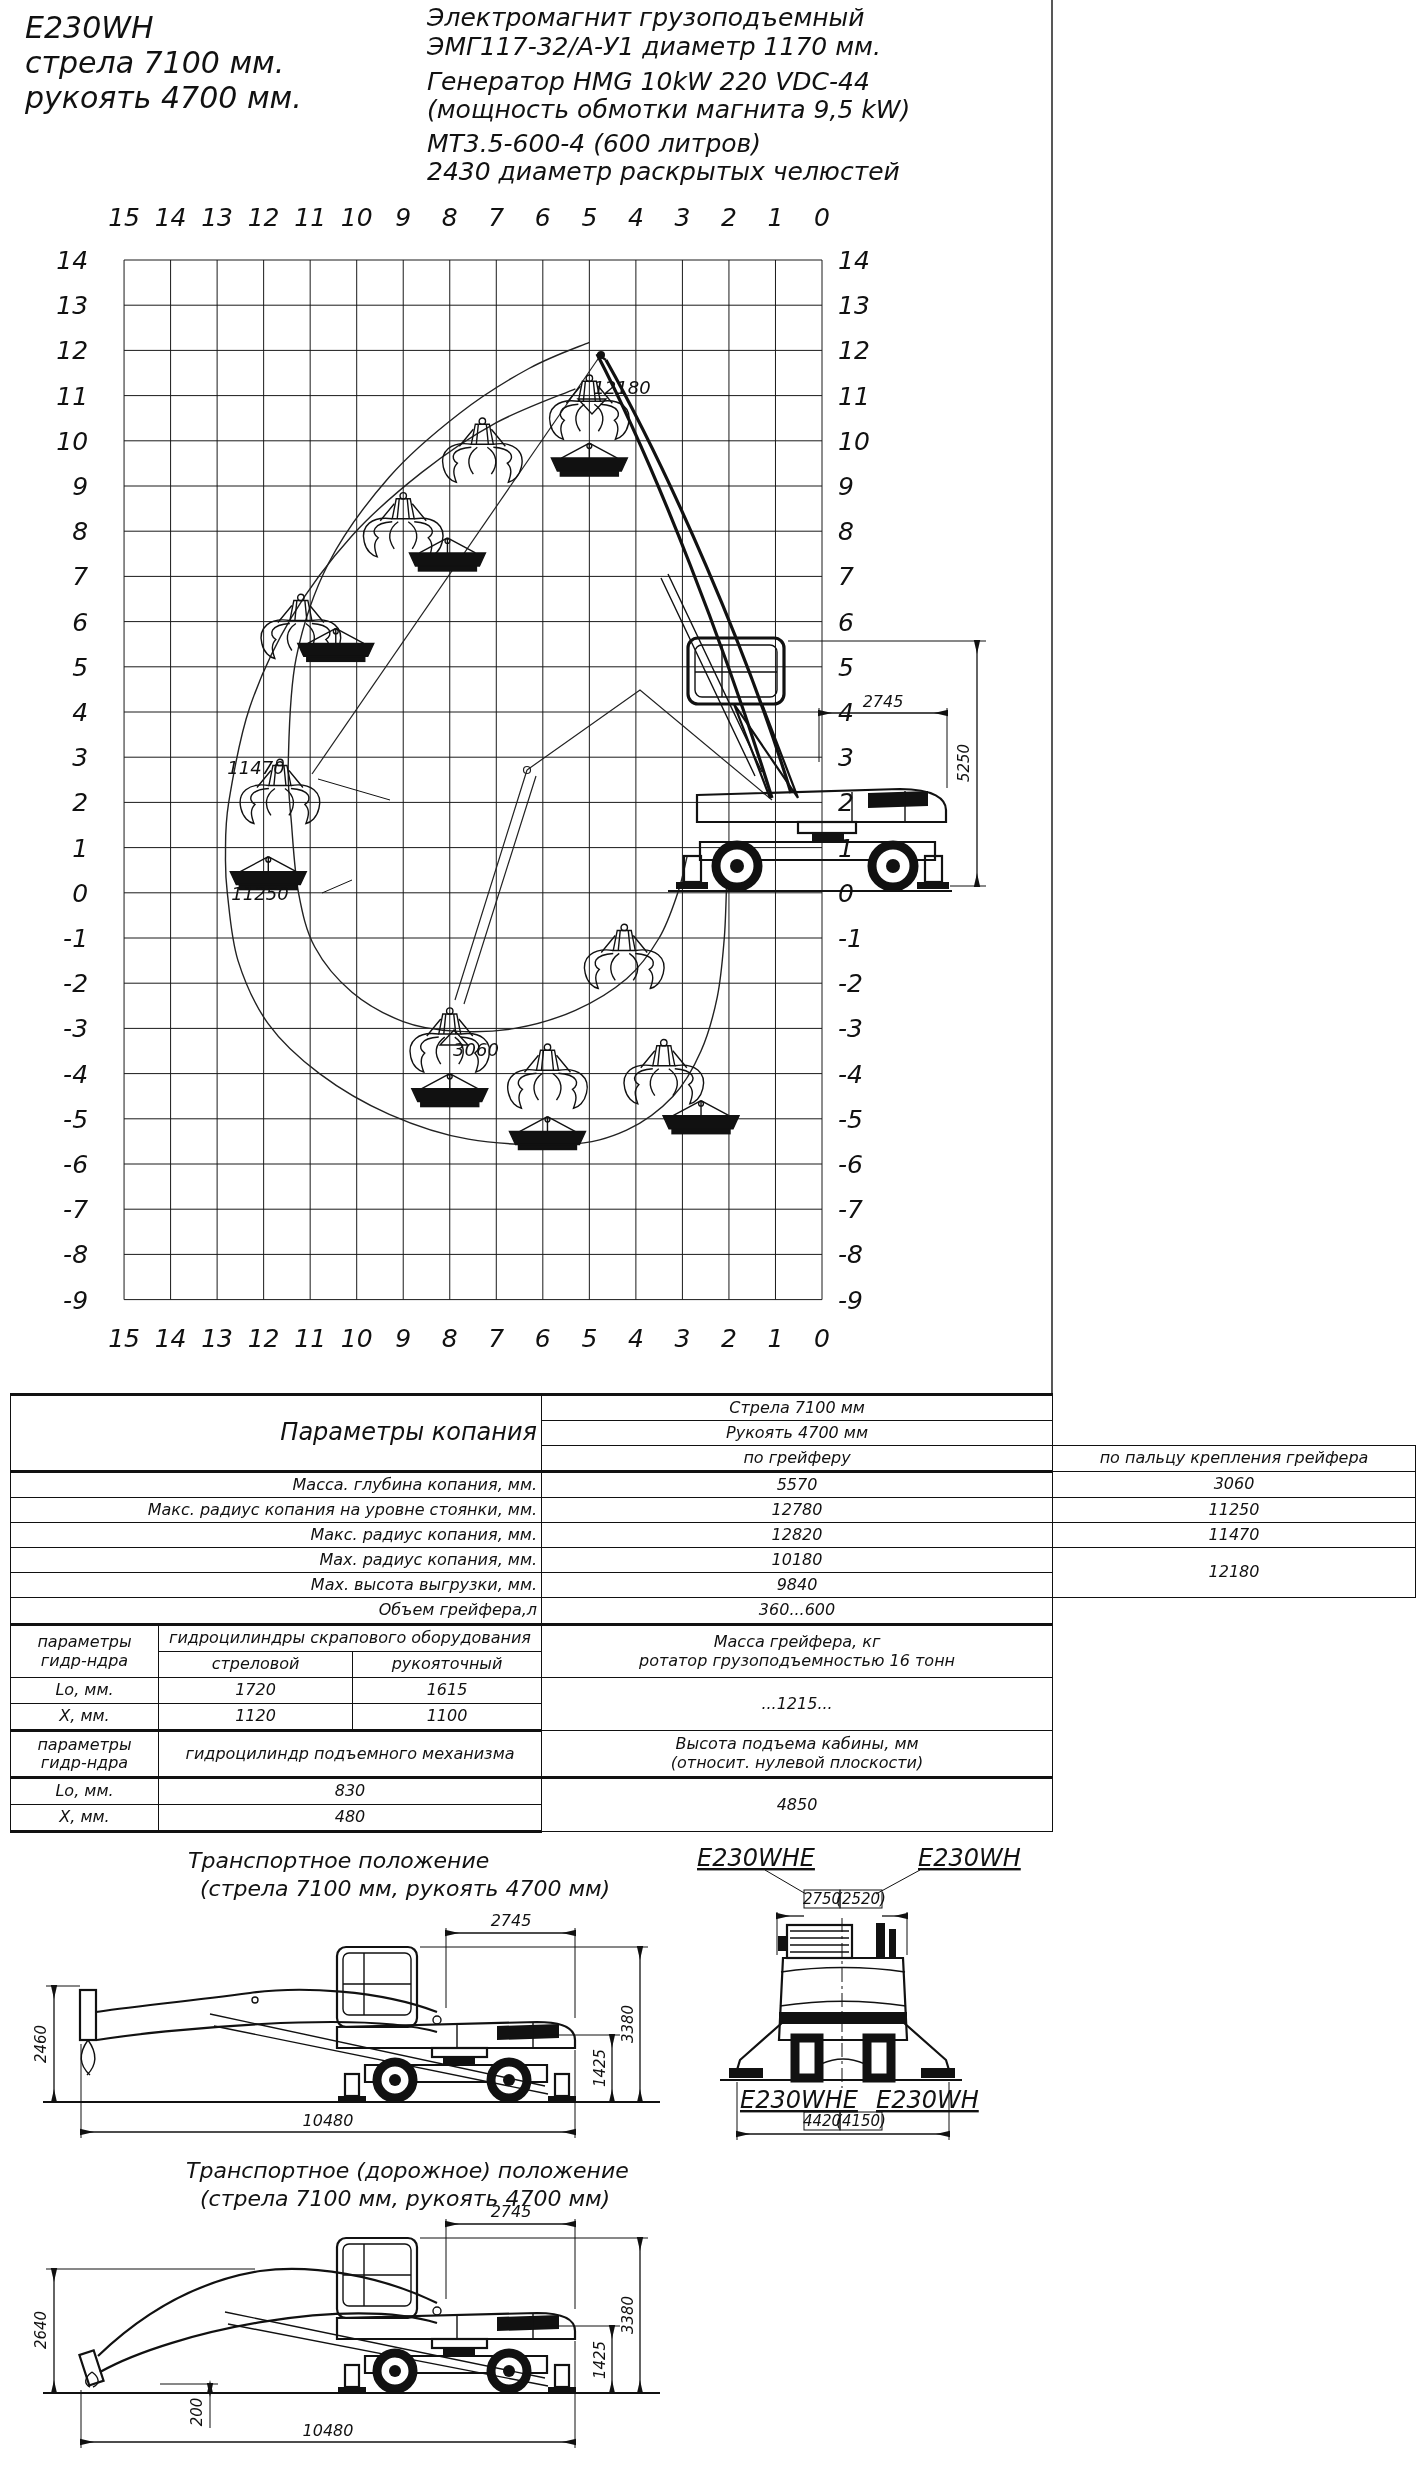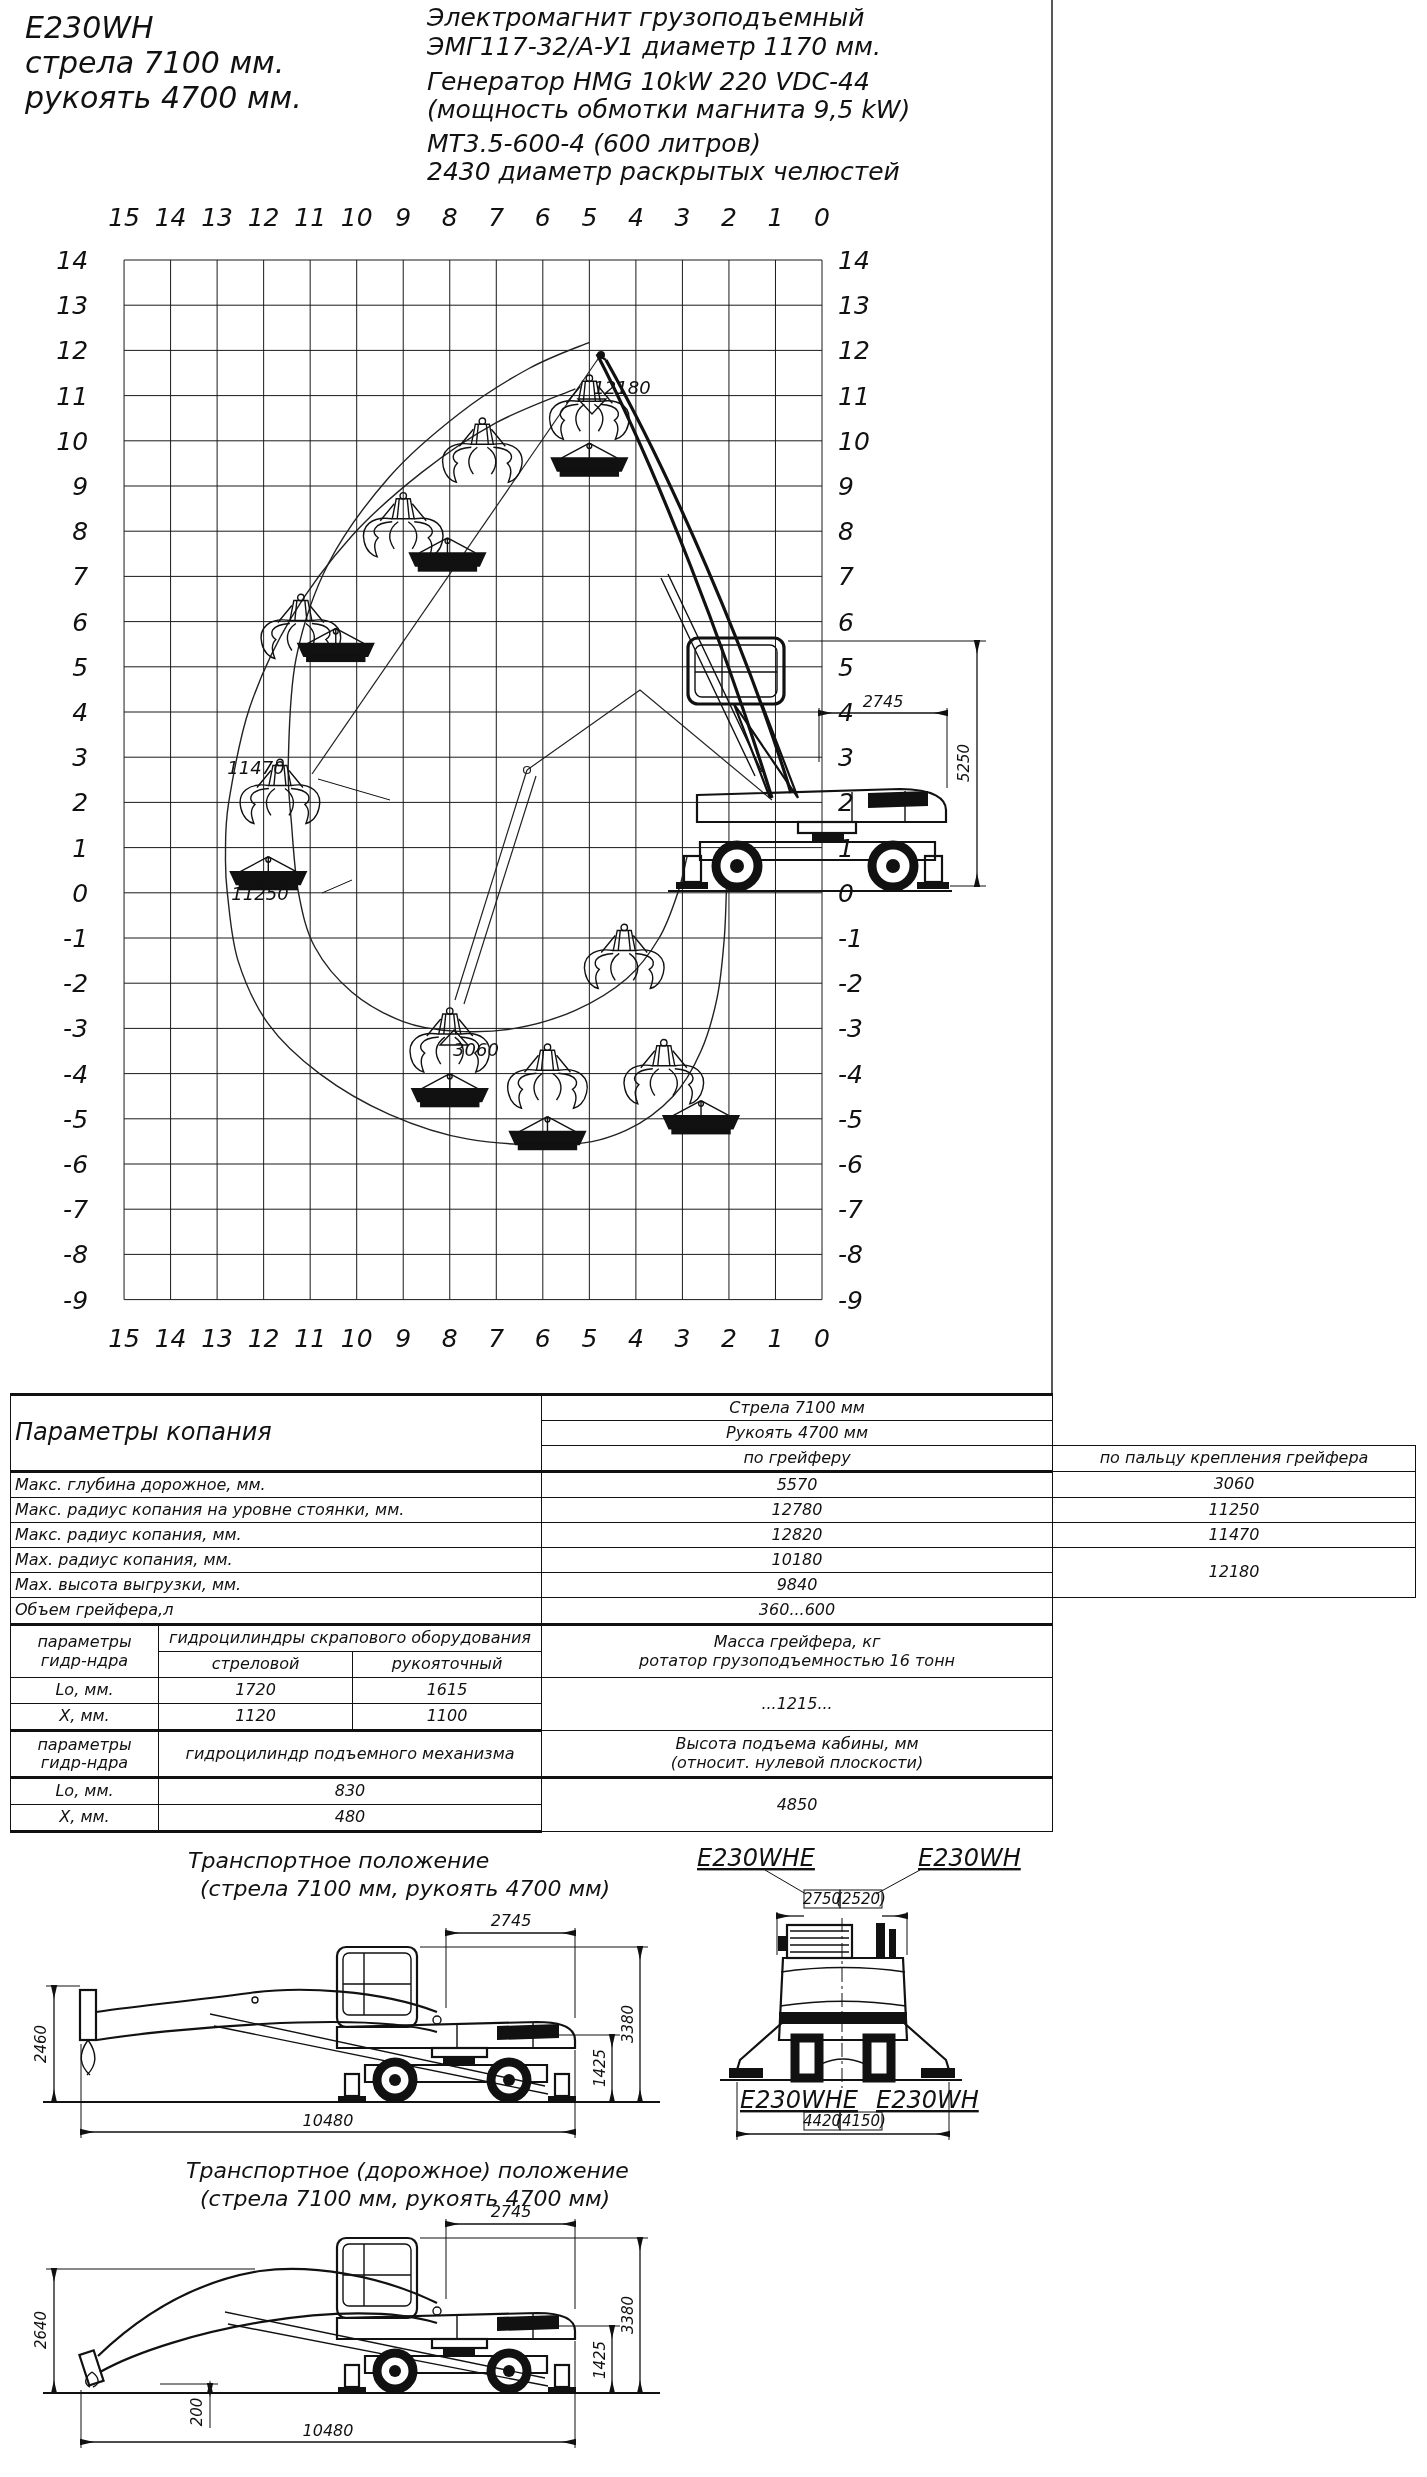--- a/index.html
+++ b/index.html
@@ -11,21 +11,21 @@
   .s3{stroke:#111;stroke-width:3.2;fill:none;} .s1f{fill:#111;stroke:none;}
   .w{stroke:#111;stroke-width:9;fill:#fff;}
   .grid{stroke:#1a1a1a;stroke-width:1;fill:none;}
   .env{stroke:#222;stroke-width:1.4;fill:none;}
   .dim{stroke:#111;stroke-width:1.3;fill:none;} .ext{stroke:#111;stroke-width:1;fill:none;}
   .thin{stroke:#222;stroke-width:1.2;fill:none;}
   #tablewrap{position:absolute;left:10px;top:1393px;}
   table{border-collapse:collapse;table-layout:fixed;width:1405px;}
   td{border:1.5px solid #111;font-style:italic;font-size:16px;text-align:center;
      padding:0 4px;overflow:hidden;white-space:pre-line;line-height:1.15;}
-  td.lbl{text-align:left;white-space:nowrap;}
+  td.lbl{text-align:right;white-space:nowrap;}
   td.none{border:none;}
   tr.h26 td{height:24px;} tr.h27 td{height:25px;margin-left:24px;}
   .bb3{border-bottom:3px solid #111!important;} .bt3{border-top:3px solid #111!important;}
 </style>
 </head>
 <body>
 
 
 
 <svg id="sheet" width="1427" height="2477" viewBox="0 0 1427 2477" xmlns="http://www.w3.org/2000/svg">
@@ -415,21 +415,21 @@
         </tr>
   <tr class="h26">
           <td>Рукоять 4700 мм</td>
           <td class="none"></td>
         </tr>
   <tr class="h26">
           <td class="bb3">по грейферу</td>
       <td>по пальцу крепления грейфера</td>
         </tr>
   <tr class="h26">
-          <td class="lbl" colspan="3">Макс. глубина дорожное, мм.</td>
+          <td class="lbl" colspan="3">Масса. глубина копания, мм.</td>
           <td>5570</td>
           <td>3060</td>
         </tr>
   <tr class="h26">
           <td class="lbl" colspan="3">Макс. радиус копания на уровне стоянки, мм.</td>
           <td>12780</td>
           <td>11250</td>
         </tr>
   <tr class="h26">
           <td class="lbl" colspan="3">Макс. радиус копания, мм.</td>

